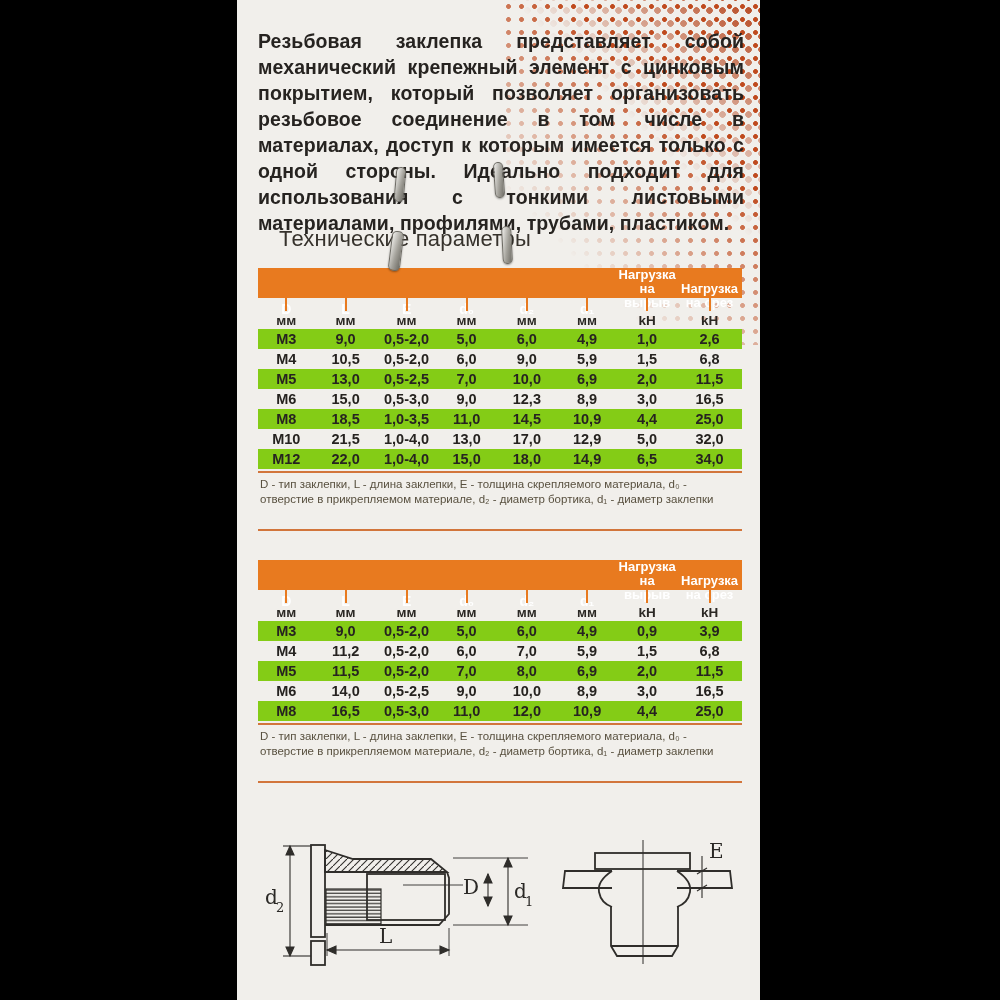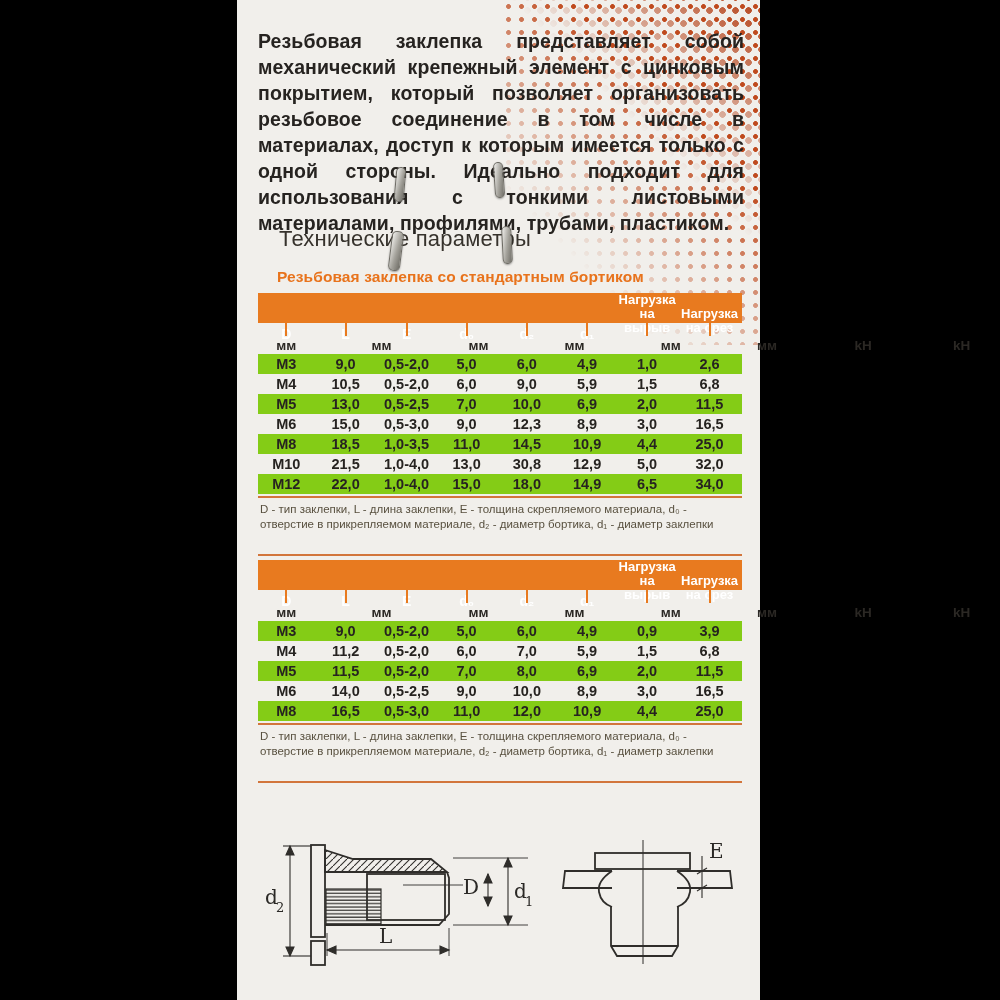--- a/index.html
+++ b/index.html
@@ -31,21 +31,21 @@
   .tbl-2 { top:560px; }
   .tbl-title { font-size:15.5px; font-weight:700; color:#e8731c; margin:0 0 7px 19px; letter-spacing:.1px; }
 
   .grid8 { display:grid; grid-template-columns:11.7% 12.8% 12.4% 12.4% 12.5% 12.4% 12.4% 13.4%; }
   .band { background:#e87a1f; height:30px; align-items:end; }
   .band-cell { color:#fff; font-weight:700; font-size:14px; text-align:center; padding-bottom:5px; }
   .band-cell.small { font-size:13px; line-height:1.08; padding-bottom:12px; }
   .ticks { height:13px; }
   .tick-cell { display:flex; justify-content:center; }
   .tick { width:2px; height:13px; background:#e87a1f; }
-  .units { height:18px; align-items:center;gap:36px; }
+  .units { height:18px; align-items:center; }
   .unit-cell { text-align:center; font-size:13.5px; font-weight:700; color:#2b2824; }
   .drow { height:20px; align-items:center; }
   .drow.stripe { background:#84cc16; }
   .dcell { text-align:center; font-size:14.5px; font-weight:700; color:#262320; }
   .tbl-footnote { margin-top:2px; border-top:2px solid #d2753b; border-bottom:2px solid #d2753b;
           padding:4px 2px 22px 2px; font-size:11.5px; line-height:1.32; color:#58503f; font-weight:500; }
 
   
   .staple { position:absolute; border-radius:5px; z-index:5;
           background:linear-gradient(100deg,#e3e2de 10%,#a3a19a 55%,#75736c 95%);
@@ -66,21 +66,20 @@
 <div class="stage">
   <div class="card">
 
     <div class="dots"></div>
 
     <p class="para">Резьбовая заклепка представляет собой механический крепежный элемент с цинковым покрытием, который позволяет организовать резьбовое соединение в том числе в материалах, доступ к которым имеется только с одной стороны. Идеально подходит для использования с тонкими листовыми материалами, профилями, трубами, пластиком.</p>
 
     <h1 class="section-title">Технические параметры</h1>
 
     <div class="tbl tbl-1">
-      <div class="tbl-title">Резьбовая заклепка со стандартным бортиком</div>
       <div class="tbl-grid">
           <div class="band grid8">
             <div class="band-cell">D</div>
             <div class="band-cell">L</div>
             <div class="band-cell">E</div>
             <div class="band-cell">d₀</div>
             <div class="band-cell">d₂</div>
             <div class="band-cell">d₁</div>
             <div class="band-cell small">Нагрузка на вырыв</div>
             <div class="band-cell small">Нагрузка на срез</div>
@@ -169,21 +168,21 @@
             <div class="dcell">14,5</div>
             <div class="dcell">10,9</div>
             <div class="dcell">4,4</div>
             <div class="dcell">25,0</div>
           </div>
           <div class="drow grid8">
             <div class="dcell">M10</div>
             <div class="dcell">21,5</div>
             <div class="dcell">1,0-4,0</div>
             <div class="dcell">13,0</div>
-            <div class="dcell">30,8</div>
+            <div class="dcell">17,0</div>
             <div class="dcell">12,9</div>
             <div class="dcell">5,0</div>
             <div class="dcell">32,0</div>
           </div>
           <div class="drow grid8 stripe">
             <div class="dcell">M12</div>
             <div class="dcell">22,0</div>
             <div class="dcell">1,0-4,0</div>
             <div class="dcell">15,0</div>
             <div class="dcell">18,0</div>

